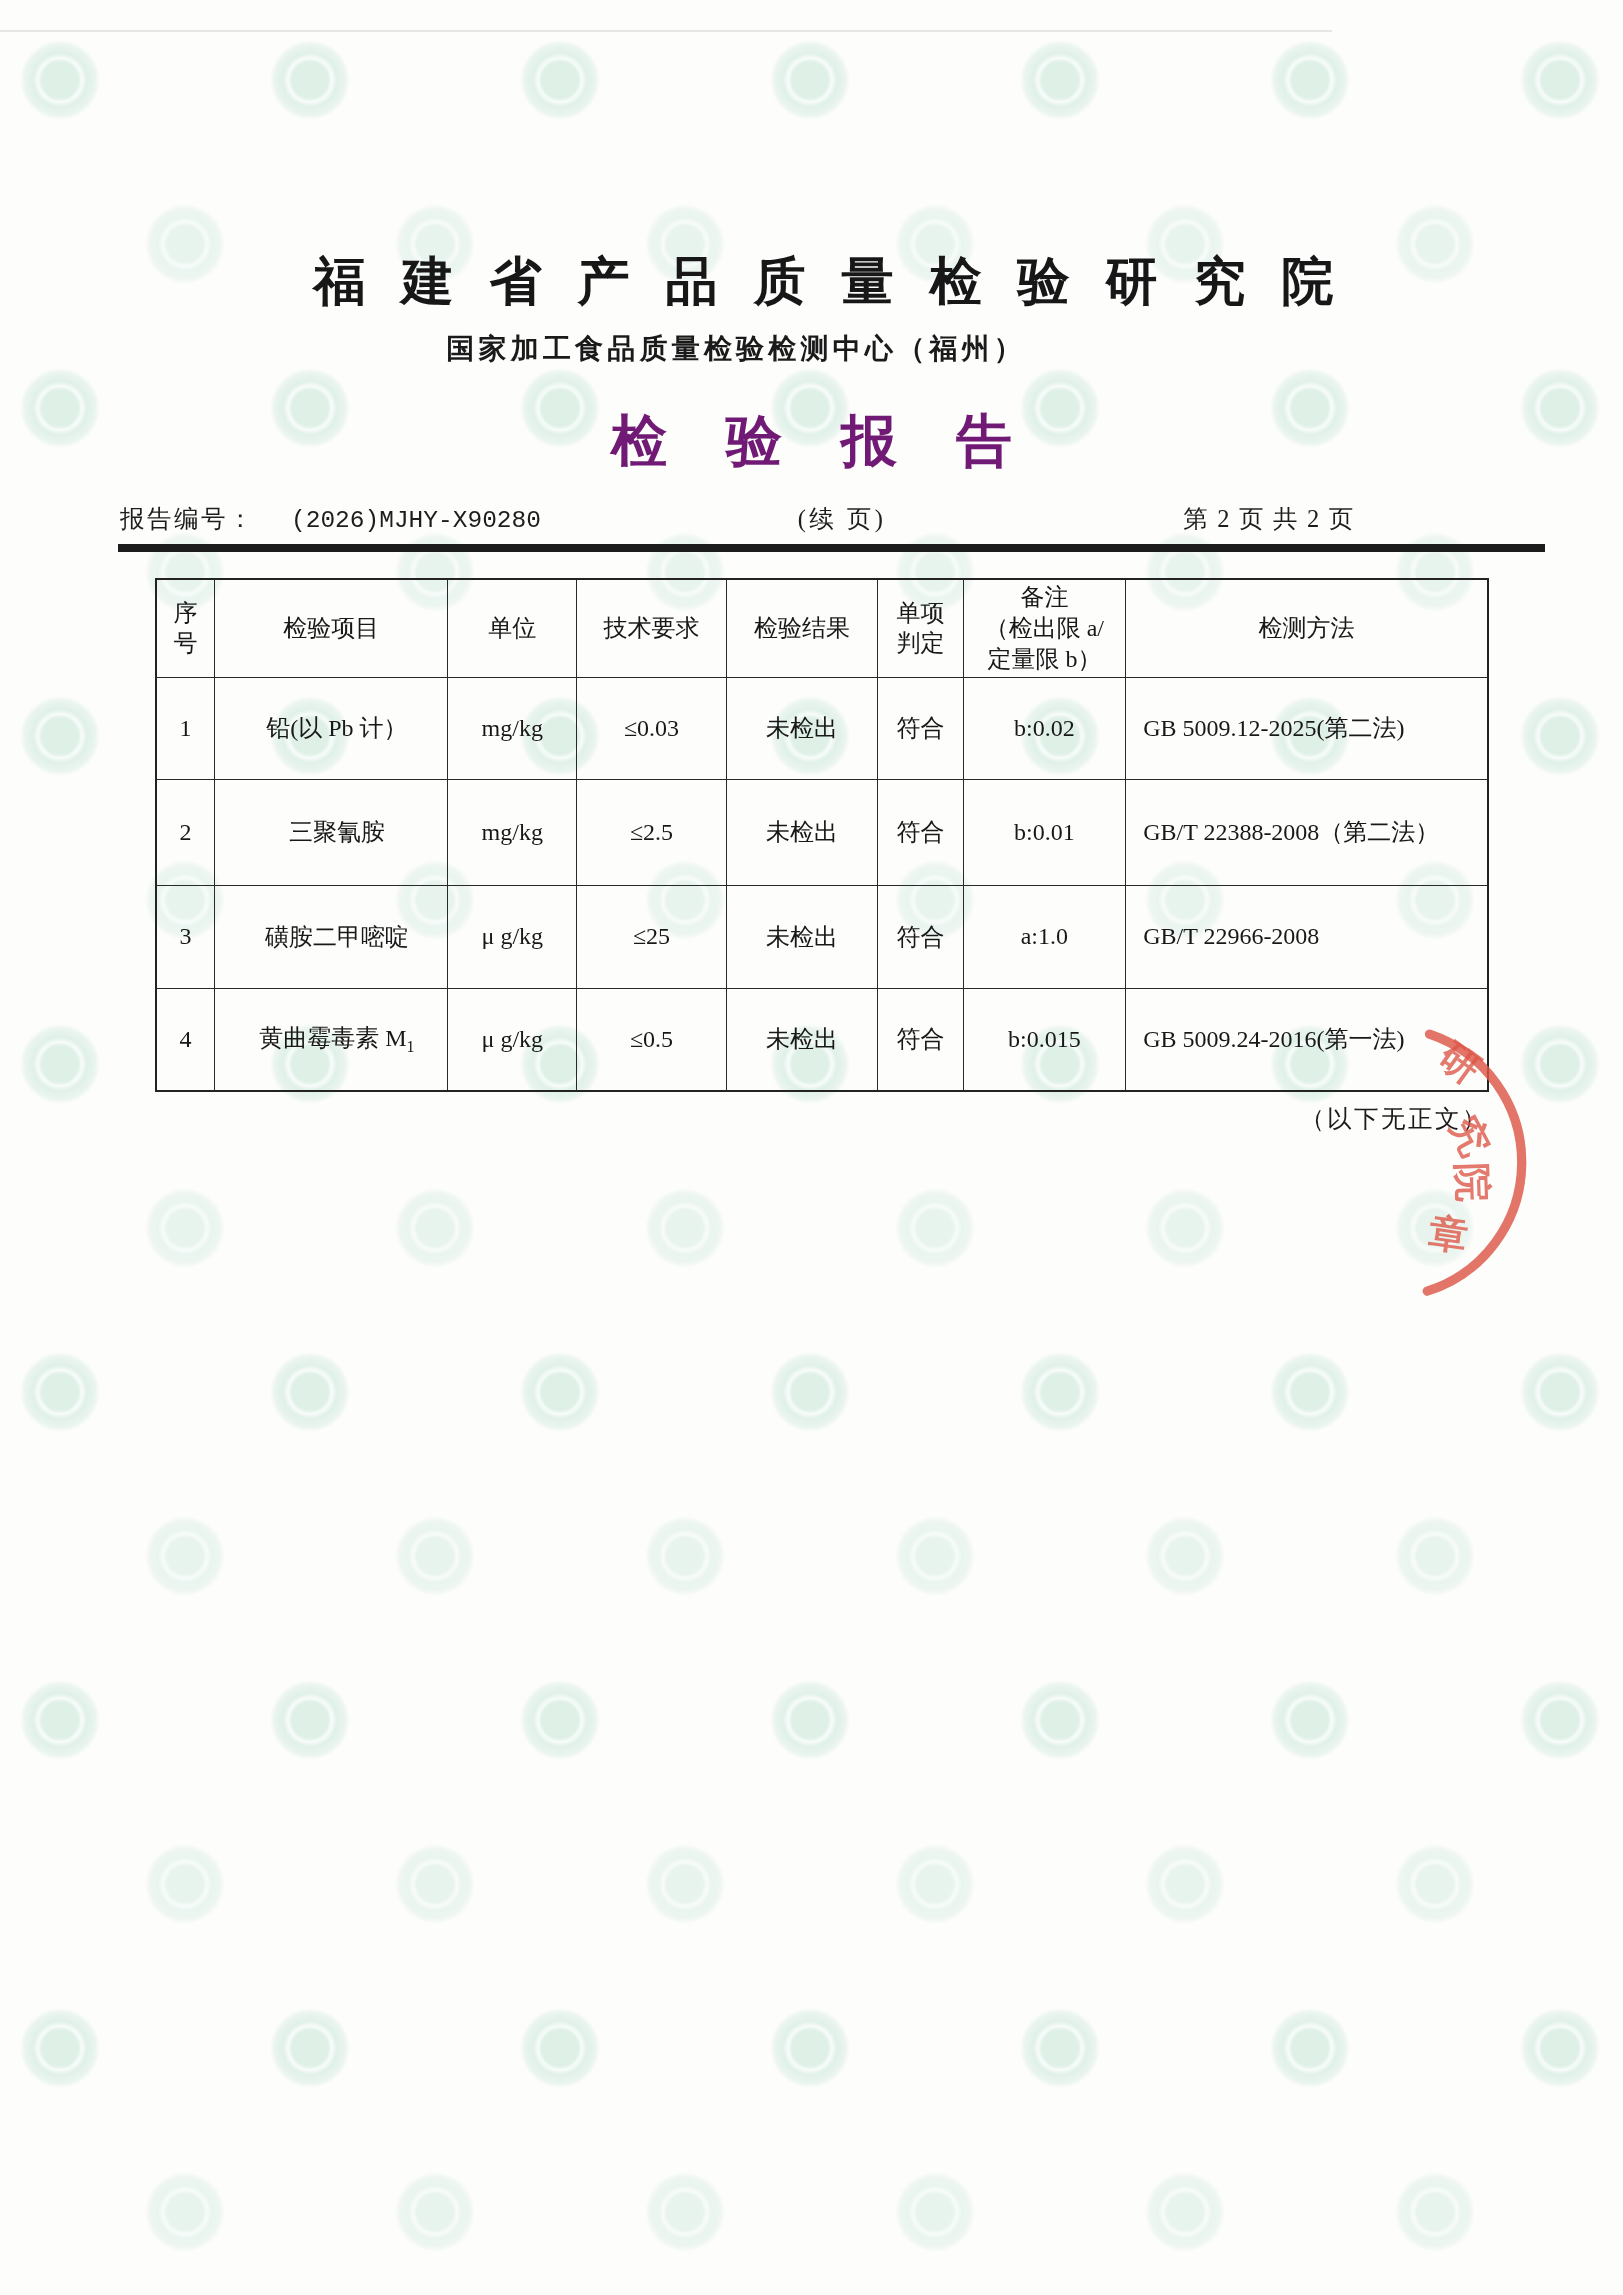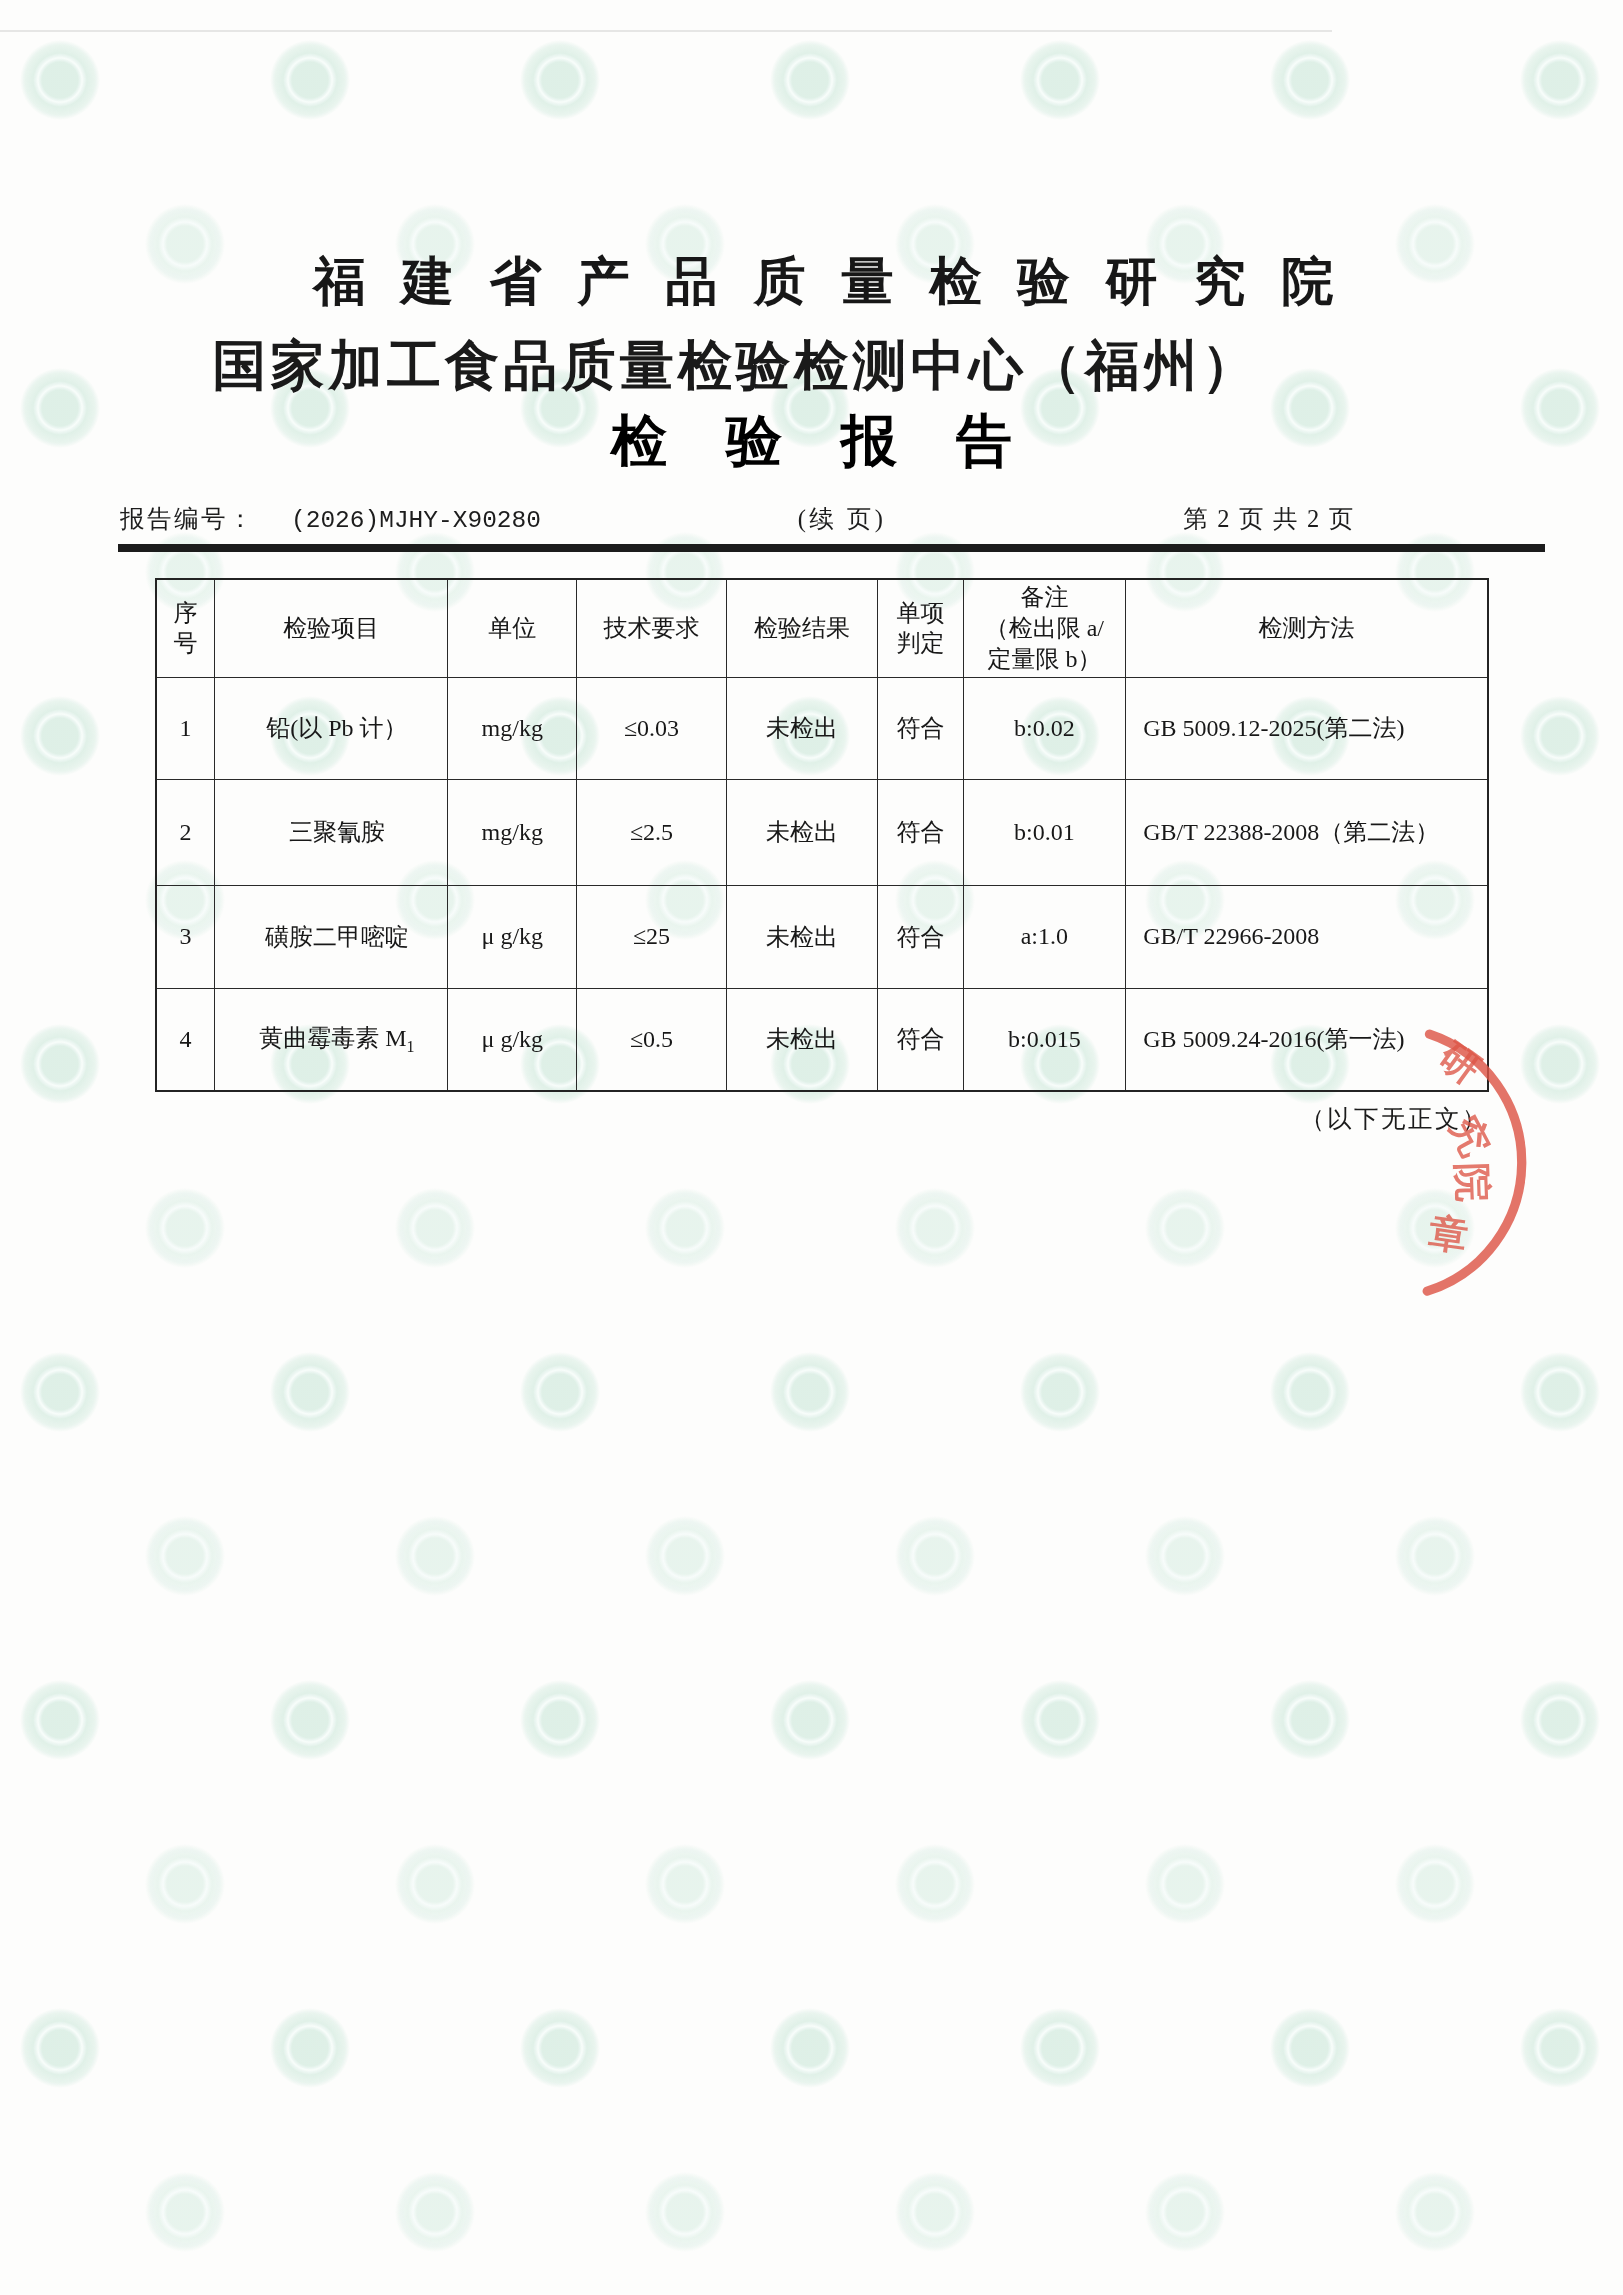--- a/index.html
+++ b/index.html
@@ -34,29 +34,29 @@
   .topline{position:absolute;left:0;top:30px;width:1332px;height:1.7px;
     background:rgba(110,110,110,0.16);z-index:1;}
   .t1{
     position:absolute;left:0;top:235px;width:1623px;margin:12px;z-index:1;
     font-size:52px;font-weight:bold;text-align:center;
     letter-spacing:36px;padding-left:36px;box-sizing:border-box;
     color:#171717;
   }
   .t2{
     position:absolute;left:0;top:330px;width:1468px;margin:0;z-index:1;
-    font-size:54px;font-weight:bold;text-align:center;
+    font-size:28px;font-weight:bold;text-align:center;
     letter-spacing:4.2px;padding-left:4.2px;box-sizing:border-box;
     color:#1a1a1a;
   }
   .t3{
     position:absolute;left:0;top:404px;width:1623px;margin:0;z-index:1;
     font-size:56px;font-weight:bold;text-align:center;
     letter-spacing:59px;padding-left:59px;box-sizing:border-box;
-    color:#000000;
+    color:#701a75;
   }
   .meta{position:absolute;left:0;top:504px;width:1400px;height:36px;z-index:1;
     font-size:24.5px;line-height:30px;}
   .m-left{position:absolute;left:120px;top:0;white-space:nowrap;}
   .m-left .lbl{letter-spacing:2.5px;}
   .mono{font-family:"Liberation Mono","DejaVu Sans Mono",monospace;
     font-size:24.5px;margin-left:36px;letter-spacing:0px;}
   .m-center{position:absolute;left:842px;top:0;transform:translateX(-50%);
     white-space:nowrap;letter-spacing:3.4px;}
   .m-right{position:absolute;right:45px;top:0;white-space:nowrap;letter-spacing:1.7px;}

